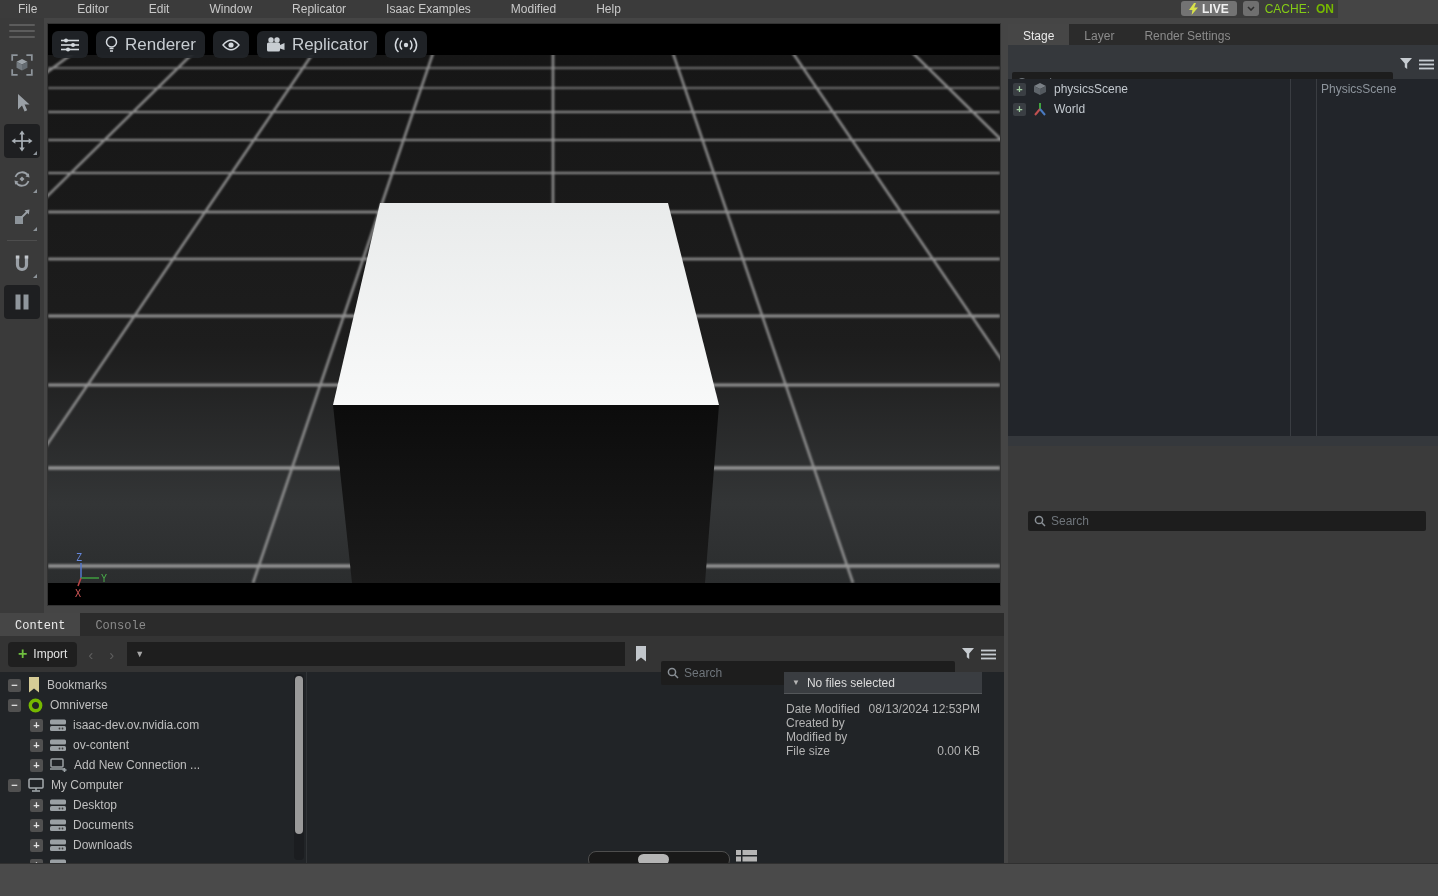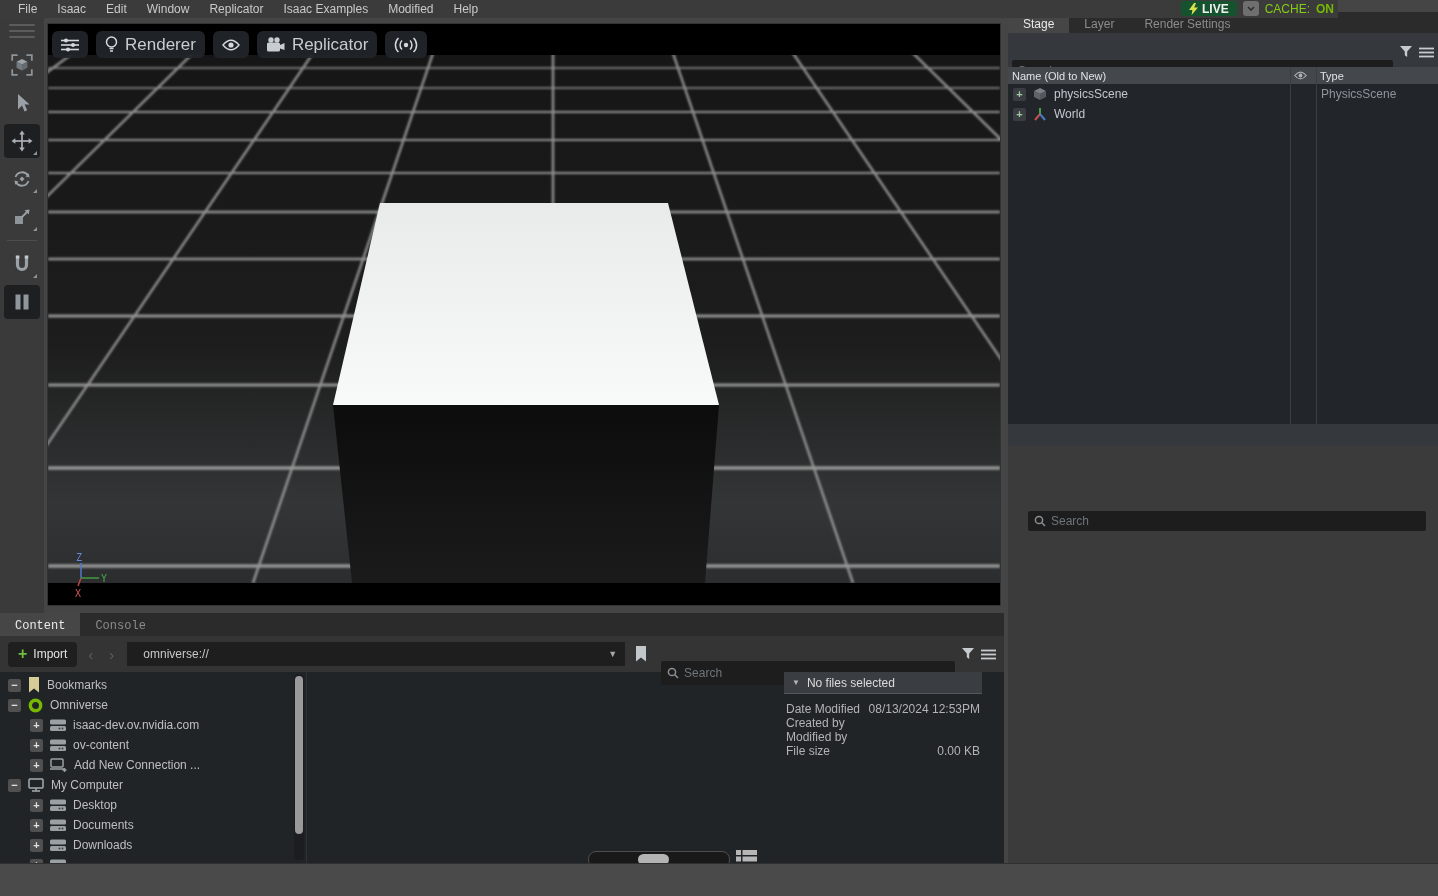--- a/index.html
+++ b/index.html
@@ -2,24 +2,24 @@
 <html><head>
 <meta charset="utf-8">
 <style>
   * { margin:0; padding:0; box-sizing:border-box; }
   html,body { width:1438px; height:896px; overflow:hidden; background:#454545;
     font-family:"Liberation Sans", sans-serif; font-size:12px; color:#cfcfcf; }
   .abs { position:absolute; }
 
   
   #menubar { left:0; top:0; width:1338px; height:18px; background:#3b3b3b;
-    display:flex; align-items:center; padding-left:8px; gap:0; z-index:30; }
+    display:flex; align-items:center; padding-left:8px; gap:20px; z-index:30; }
   .menu-item { padding:1px 10px; color:#c9c9c9; cursor:default; }
   #menubar-right { position:absolute; right:4px; top:1px; display:flex; align-items:center; gap:6px; }
-  .live-btn { background:#14532d; border-radius:3px; height:15px; display:flex; align-items:center;
+  .live-btn { background:#737373; border-radius:3px; height:15px; display:flex; align-items:center;
     gap:4px; padding:4px 8px; color:#f0f0f0; font-weight:bold; }
   .live-chev { background:#6f6f6f; border-radius:3px; width:16px; height:15px;
     display:flex; align-items:center; justify-content:center; }
   .cache-label { color:#84cc16; }
   .cache-on { color:#76b900; font-weight:bold; }
 
   
   #left-toolbar { left:0; top:18px; width:44px; height:595px; background:#3a3a3a;
     display:flex; flex-direction:column; align-items:center; }
   .grip { width:26px; height:14px; margin:6px 0 8px 0; display:flex; flex-direction:column; justify-content:space-between; }
@@ -42,21 +42,21 @@
   .tabbar { display:flex; background:#2b2b2b; height:21px; align-items:stretch; }
   .tab { padding:2px 15px 0 15px; color:#8b8b8b; display:flex; align-items:center; }
   .tab.active { background:#464646; color:#eaeaea; }
   input { border:none; outline:none; background:transparent; color:#c8c8c8;
     font-family:"Liberation Sans", sans-serif; font-size:12px; }
   input::placeholder { color:#6f757b; }
   .searchbox { background:#1d1d1d; border-radius:2px; display:flex; align-items:center; padding:0 6px; gap:5px;margin-top:37px; }
   .iconbtn { display:flex; align-items:center; justify-content:center; }
 
   
-  #stage-panel { left:1008px; top:12px; width:430px; height:456px; background:#35383c; }
+  #stage-panel { left:1008px; top:24px; width:430px; height:456px; background:#35383c; }
   #stage-search-row { position:absolute; left:0; top:27px; width:430px; height:26px; background:#35383c;
     display:flex; align-items:center; padding:0 4px; gap:6px; }
   #stage-tree { position:absolute; left:0; top:55px; width:430px; height:357px; background:#22252a; }
   .stage-grid { display:grid; grid-template-columns:282px 26px 122px; }
   #stage-header { background:#44474c; height:17px; color:#dfe3e7; font-size:11px; align-items:center; }
   #stage-header > div { padding:0 4px; display:flex; align-items:center; }
   .stage-row { height:20px; align-items:center; color:#c3c9cf; }
   .stage-row .cell-name { display:flex; align-items:center; gap:6px; padding-left:5px; }
   .stage-row .cell-type { color:#8d949c; padding-left:5px; }
   .stage-col-sep { position:absolute; top:0; bottom:0; width:1px; background:#3a3d42; }
@@ -100,21 +100,21 @@
   #view-toggle { position:absolute; left:736px; top:177px; }
 
   
   #status-bar { left:0; top:863px; width:1438px; height:33px; background:#4a4a4a; border-top:1px solid #303030; }
 </style>
 </head>
 <body>
 
 <div id="menubar" class="abs">
   <span class="menu-item">File</span>
-  <span class="menu-item">Isaac</span>
+  <span class="menu-item">Editor</span>
   <span class="menu-item">Edit</span>
   <span class="menu-item">Window</span>
   <span class="menu-item">Replicator</span>
   <span class="menu-item">Isaac Examples</span>
   <span class="menu-item">Modified</span>
   <span class="menu-item">Help</span>
   <div id="menubar-right">
     <div class="live-btn">
       <svg width="9" height="12" viewBox="0 0 9 12">
         <polygon points="5,0 0,7 3.4,7 2.6,12 9,4.6 5.2,4.6 7,0" fill="#d8e24a"></polygon>
@@ -357,30 +357,20 @@
         <g stroke="#c6cbd0" stroke-width="1.8">
             <line x1="0" y1="1.5" x2="15" y2="1.5"></line>
             <line x1="0" y1="5.5" x2="15" y2="5.5"></line>
             <line x1="0" y1="9.5" x2="15" y2="9.5"></line>
           </g>
       </svg>
     </span>
   </div>
 
   <div id="stage-tree">
-    <div class="stage-grid" id="stage-header">
-      <div>Name (Old to New)</div>
-      <div>
-        <svg width="13" height="9" viewBox="0 0 18 12">
-          <path d="M1,6 Q9,-3.5 17,6 Q9,15.5 1,6 Z" fill="none" stroke="#aeb3b8" stroke-width="1.6"></path>
-          <circle cx="9" cy="6" r="2.6" fill="#aeb3b8"></circle>
-        </svg>
-      </div>
-      <div>Type</div>
-    </div>
 
     <div class="stage-grid stage-row">
       <div class="cell-name">
         <span class="expander">+</span>
         <svg width="16" height="16" viewBox="0 0 16 16">
           <polygon points="8,2 14,5 8,8 2,5" fill="#7a8086"></polygon>
           <polygon points="2,5 8,8 8,14 2,11" fill="#5f656b"></polygon>
           <polygon points="14,5 8,8 8,14 14,11" fill="#53595f"></polygon>
         </svg>
         <span>physicsScene</span>
@@ -425,21 +415,20 @@
   </div>
 
   <div id="content-toolbar">
     <div class="import-btn">
       <span class="import-plus">+</span>
       <span>Import</span>
     </div>
     <span class="nav-chev">‹</span>
     <span class="nav-chev">›</span>
     <div id="address-bar">
-      <input value="omniverse://" style="">
       <span style="color:#a7a7a7; font-size:9px;">▼</span>
     </div>
     <span class="iconbtn" style="margin-left:4px;">
       <svg width="12" height="16" viewBox="0 0 12 16">
         <path d="M1,0 h10 v15.5 l-5,-4 l-5,4 z" fill="#c2c7cc"></path>
       </svg>
     </span>
     <div class="searchbox" id="content-search">
       <svg width="12" height="12" viewBox="0 0 12 12">
         <circle cx="5" cy="5" r="3.6" fill="none" stroke="#8a9096" stroke-width="1.5"></circle>

